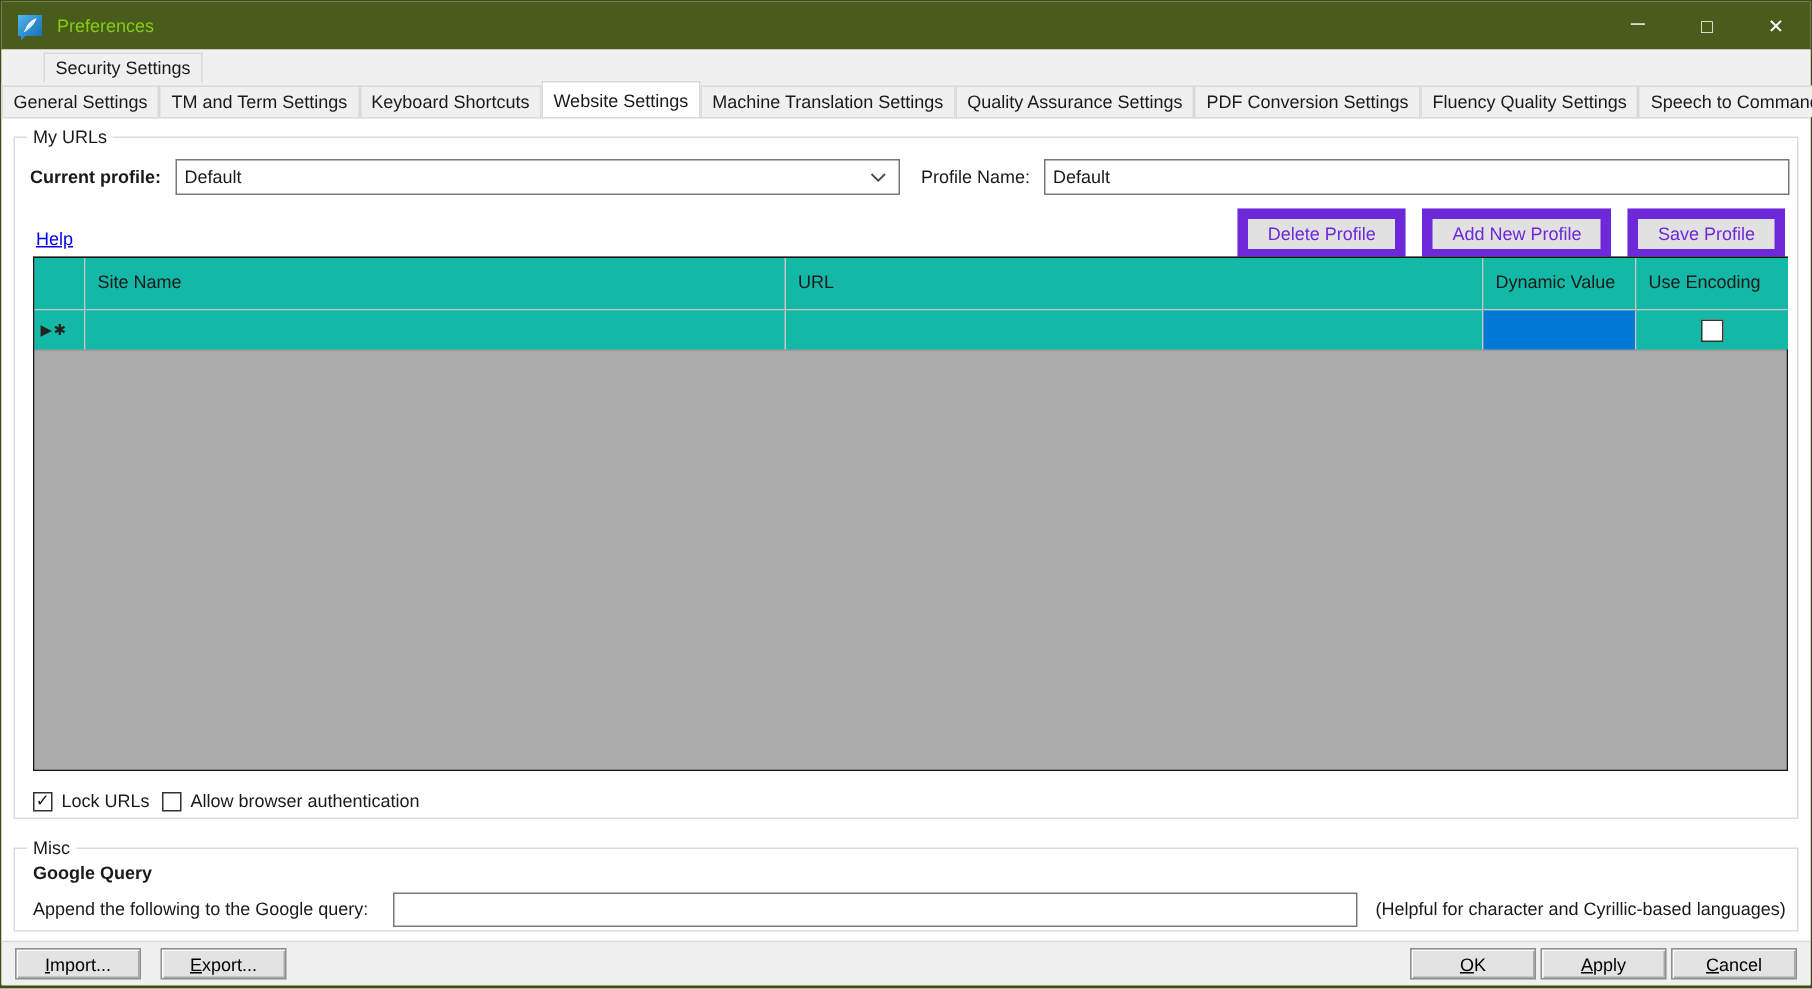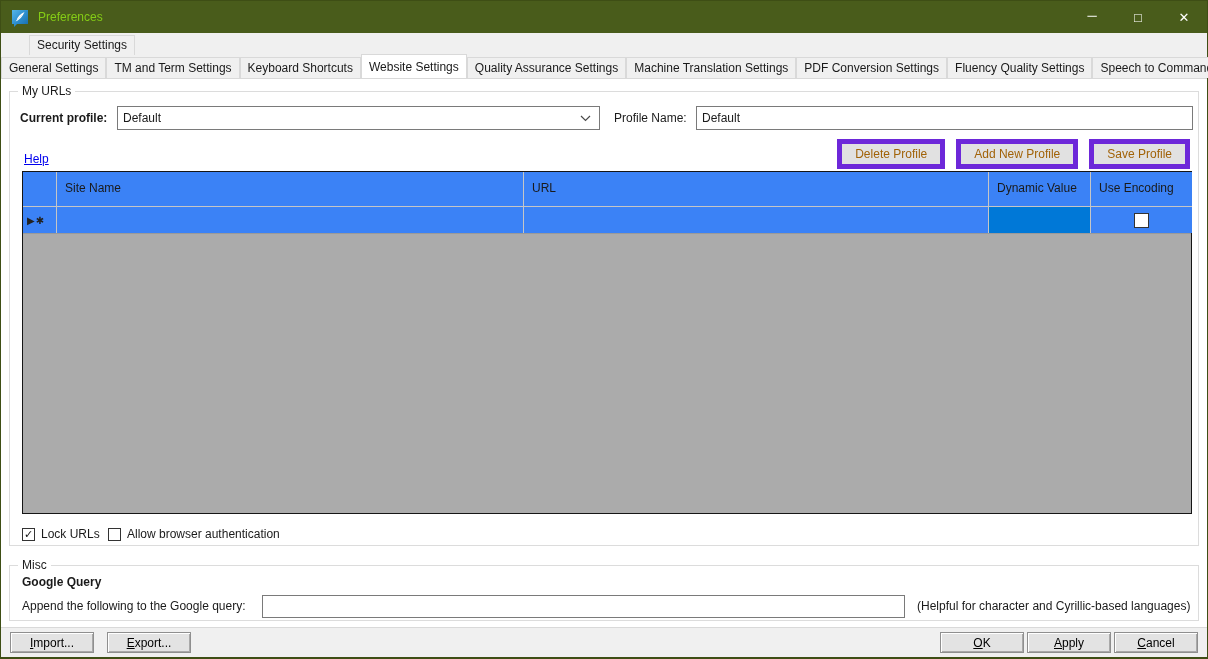--- a/index.html
+++ b/index.html
@@ -33,29 +33,29 @@
 
   .lbl { position:absolute; white-space:nowrap; }
   .bold { font-weight:bold; }
 
   .combo { position:absolute; border:1px solid #7a7a7a; background:#ffffff; display:flex; align-items:center; padding-left:5px; }
   .combo .chev { margin-left:auto; margin-right:8px; }
   .txtinput { position:absolute; border:1px solid #7a7a7a; background:#ffffff; padding:0 5px; font-family:"Liberation Sans", sans-serif; font-size:12px; color:#1a1a1a; outline:none; }
 
   .link { color:#0000ee; text-decoration:underline; cursor:pointer; }
 
-  .win-btn { background:#e1e1e1; border:5px solid #6d28d9; font-family:"Liberation Sans", sans-serif; font-size:12px; color:#a16207; padding:3px 13px; cursor:default; white-space:nowrap; }
+  .win-btn { background:#e1e1e1; border:7px solid #6d28d9; font-family:"Liberation Sans", sans-serif; font-size:12px; color:#6d28d9; padding:3px 13px; cursor:default; white-space:nowrap; }
   .profile-btns { position:absolute; top:47px; right:8px; display:flex; gap:11px; }
 
   
   .grid { position:absolute; left:12px; top:79px; width:1170px; height:343px; border:1px solid #151515; background:#ababab; display:flex; flex-direction:column; }
   .grid-row { display:flex; flex-shrink:0; }
   .grid-head { height:35px; }
   .grid-newrow { height:27px; border-bottom:1px solid #9a9a9a; }
-  .gcell { background:#3b82f6; border-right:1px solid #c6c6c6; display:flex; align-items:center; overflow:hidden; }
+  .gcell { background:#14b8a6; border-right:1px solid #c6c6c6; display:flex; align-items:center; overflow:hidden; }
   .grid-head .gcell { border-bottom:1px solid #c6c6c6; padding-left:8px; line-height:1.15; }
   .c-rowhdr { width:34px; flex-shrink:0; padding-left:4px !important; }
   .c-site { width:467px; flex-shrink:0; }
   .c-url { width:465px; flex-shrink:0; }
   .c-dyn { width:102px; flex-shrink:0; }
   .c-enc { width:101px; flex-shrink:0; border-right:none !important; }
   .grid-newrow .gcell { padding-left:8px; }
   .cell-selected { background:#0078d7 !important; }
   .newrow-marker { font-size:10px; color:#222; letter-spacing:1px; }
   .gray-fill { flex:1; background:#ababab; }
@@ -108,22 +108,22 @@
 
   <div class="tabstrip">
     <div class="tabrow tabrow1">
       <div class="tab">Security Settings</div>
     </div>
     <div class="tabrow tabrow2">
       <div class="tab">General Settings</div>
       <div class="tab">TM and Term Settings</div>
       <div class="tab">Keyboard Shortcuts</div>
       <div class="tab active">Website Settings</div>
+      <div class="tab">Machine Translation Settings</div>
       <div class="tab">Quality Assurance Settings</div>
-      <div class="tab">Machine Translation Settings</div>
       <div class="tab">PDF Conversion Settings</div>
       <div class="tab">Fluency Quality Settings</div>
       <div class="tab">Speech to Command Settings</div>
     </div>
   </div>
 
   <div class="tabpage">
 
     <div class="groupbox" id="group-myurls">
       <span class="group-label">My URLs</span>

